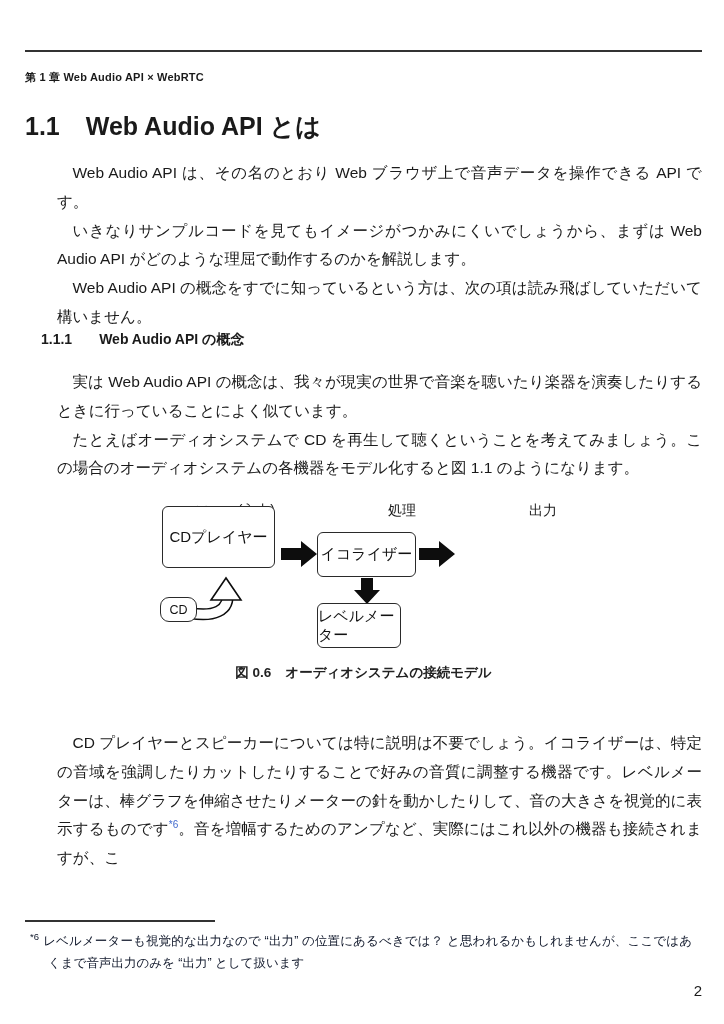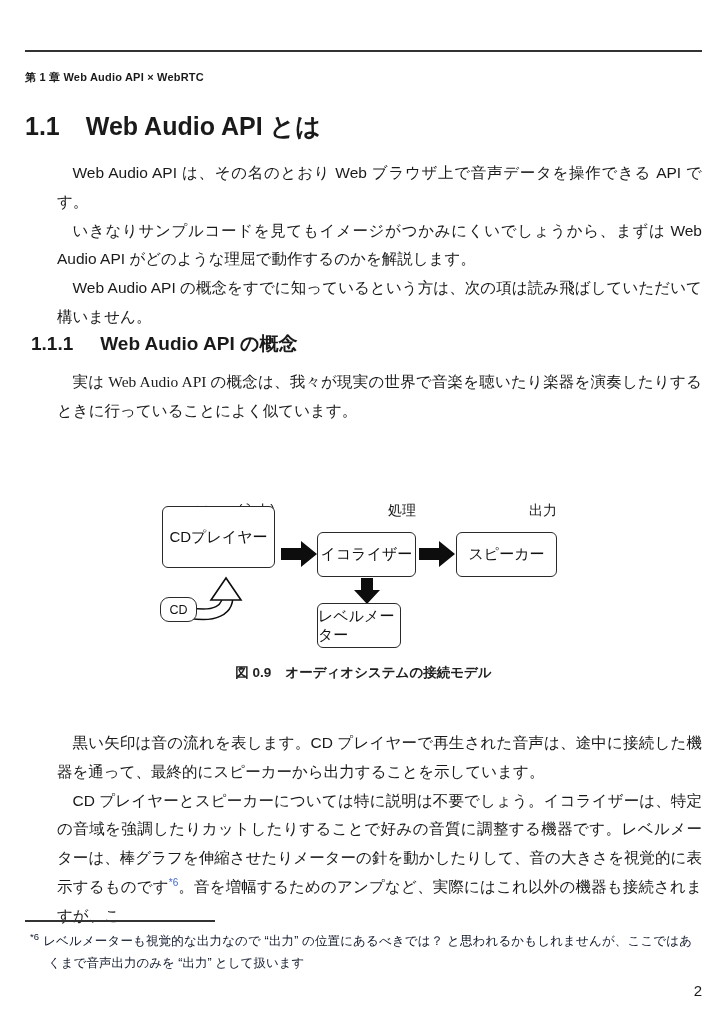--- a/index.html
+++ b/index.html
@@ -13,29 +13,29 @@
   .running-head {
     position:absolute; left:25px; top:29px; width:677px;
     font-size:11px; font-weight:bold; letter-spacing:0.2px;margin-top:41px;
   }
   .head-rule {
     position:absolute; left:25px; top:50px; width:677px; height:0;
     border-top:2px solid #333;
   }
   .h1 { position:absolute; left:25px; top:110px; font-size:25px; font-weight:bold; }
   .h1 .sec-num { margin-right:26px; }
-  .h2 { position:absolute; left:31px; top:331px; font-size:19px; font-weight:bold; }
+  .h2 { position:absolute; left:41px; top:331px; font-size:14px; font-weight:bold; }
   .h2 .sec-num { margin-right:27px; }
   .body-block { position:absolute; left:25px; width:677px; }
   .body-block p {
     font-size:15.5px; line-height:28.8px; text-indent:1em;
     text-align:justify; text-justify:inter-ideograph;margin-left:32px;
   }
   #block1 { top:159px; }
-  #block2 { top:368px;font-family:Liberation Serif, serif; }
+  #block2 { top:368px; }
   #block3 { top:729px; }
   sup.fn-link {
     font-size:10px; vertical-align:6px; line-height:0;
     color:#4169cd; text-decoration:none; cursor:pointer;
   }
   
   .fig-label {
     position:absolute; font-size:14px; text-align:right; top:502px; color:#1a1a1a;
   }
   #lbl-source { left:162px; width:113px; }
@@ -90,20 +90,21 @@
   <div class="body-block" id="block1">
     <p>Web Audio API は、その名のとおり Web ブラウザ上で音声データを操作できる API です。</p>
     <p>いきなりサンプルコードを見てもイメージがつかみにくいでしょうから、まずは Web Audio API がどのような理屈で動作するのかを解説します。</p>
     <p>Web Audio API の概念をすでに知っているという方は、次の項は読み飛ばしていただいて構いません。</p>
   </div>
 
   <h2 class="h2"><span class="sec-num">1.1.1</span><span>Web Audio API の概念</span></h2>
 
   <div class="body-block" id="block2">
     <p>実は Web Audio API の概念は、我々が現実の世界で音楽を聴いたり楽器を演奏したりするときに行っていることによく似ています。</p>
+    <p>たとえばオーディオシステムで CD を再生して聴くということを考えてみましょう。この場合のオーディオシステムの各機器をモデル化すると図 1.1 のようになります。</p>
   </div>
 
   <div class="fig-label" id="lbl-source">ソース(入力)</div>
   <div class="fig-label" id="lbl-process">処理</div>
   <div class="fig-label" id="lbl-output">出力</div>
 
   <svg class="diagram-svg" viewBox="0 0 724 1024" xmlns="http://www.w3.org/2000/svg">
 
     <g>
       <path d="M 190 613 C 212 617 231 612 227 591" fill="none" stroke="#0d0d0d" stroke-width="12"></path>
@@ -111,28 +112,26 @@
       <polygon points="226,578 211,600 241,600" fill="#ffffff" stroke="#0d0d0d" stroke-width="1.6"></polygon>
     </g>
 
     <polygon points="281,548 301,548 301,541 317,554 301,567 301,560 281,560" fill="#0d0d0d"></polygon>
     <polygon points="419,548 439,548 439,541 455,554 439,567 439,560 419,560" fill="#0d0d0d"></polygon>
     <polygon points="361,578 373,578 373,590 380,590 367,604 354,590 361,590" fill="#0d0d0d"></polygon>
   </svg>
 
   <div class="node" id="node-cdplayer">CDプレイヤー</div>
   <div class="node" id="node-equalizer">イコライザー</div>
-  <div class="node" id="node-speaker">スピーカー</div>
   <div class="node" id="node-levelmeter">レベルメーター</div>
   <div id="node-cd">CD</div>
 
-  <div class="fig-caption"><span class="cap-label">図 0.9</span><span>オーディオシステムの接続モデル</span></div>
+  <div class="fig-caption"><span class="cap-label">図 0.6</span><span>オーディオシステムの接続モデル</span></div>
 
   <div class="body-block" id="block3">
-    <p>黒い矢印は音の流れを表します。CD プレイヤーで再生された音声は、途中に接続した機器を通って、最終的にスピーカーから出力することを示しています。</p>
     <p><span>CD プレイヤーとスピーカーについては特に説明は不要でしょう。イコライザーは、特定の音域を強調したりカットしたりすることで好みの音質に調整する機器です。レベルメーターは、棒グラフを伸縮させたりメーターの針を動かしたりして、音の大きさを視覚的に表示するものです</span><sup class="fn-link">*6</sup><span>。音を増幅するためのアンプなど、実際にはこれ以外の機器も接続されますが、こ</span></p>
   </div>
 
   <div class="fn-rule"></div>
   <div class="footnote"><sup class="fn-marker">*6</sup><span>レベルメーターも視覚的な出力なので “出力” の位置にあるべきでは？ と思われるかもしれませんが、ここではあくまで音声出力のみを “出力” として扱います</span></div>
 
   <div class="page-number">2</div>
 
 </div>
 

